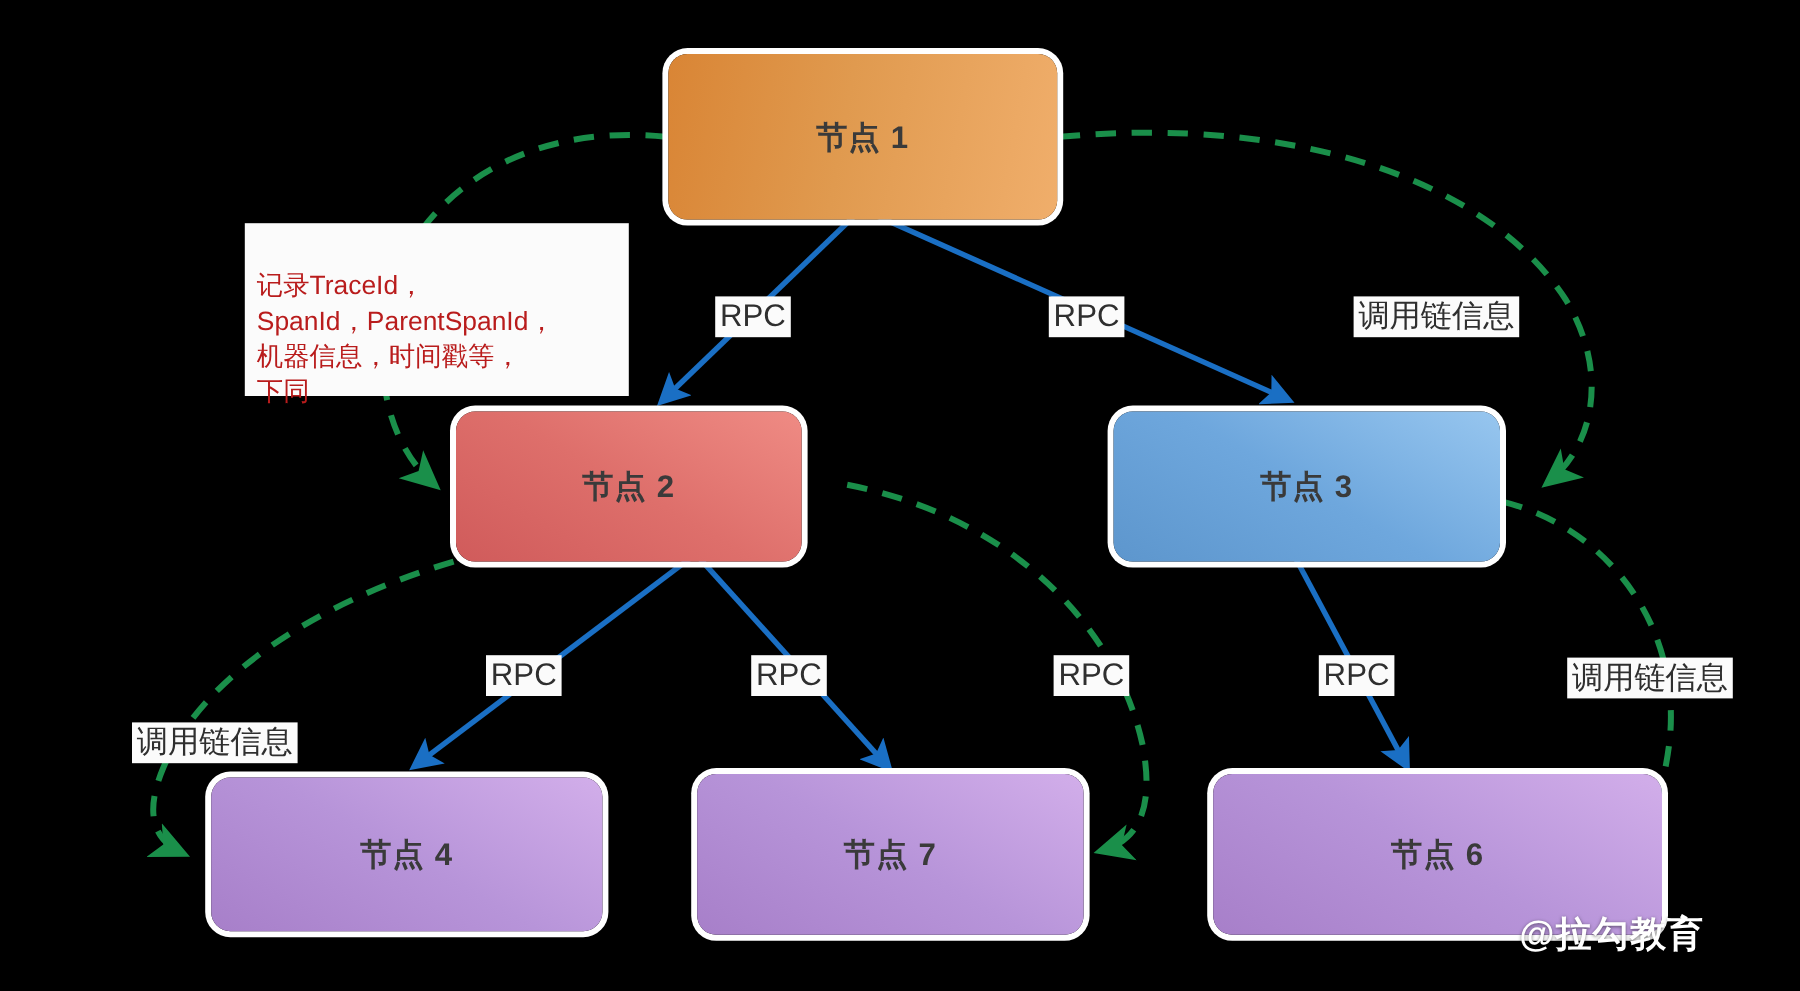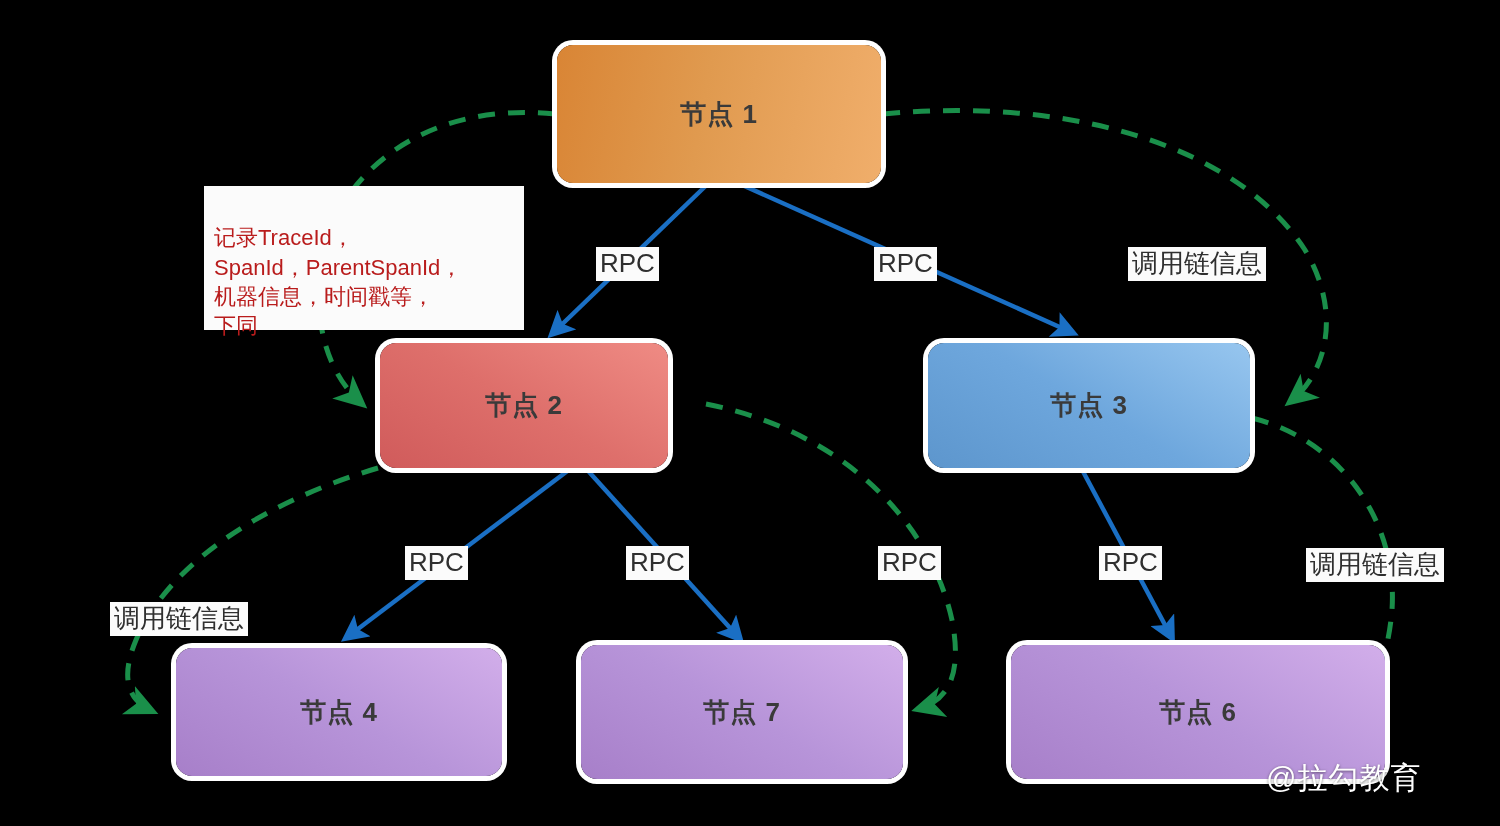--- a/index.html
+++ b/index.html
@@ -57,21 +57,21 @@
     line-height: 1.33;
     text-align: left;
     padding: 8px 10px;
     box-sizing: border-box;
     white-space: pre-line;
   }
   .watermark {
     position: absolute;
     color: #ffffff;
     font-size: 30px;
-    font-weight: normal;
+    font-weight: bold;
     letter-spacing: 1px;
     text-shadow: 0 1px 3px rgba(0,0,0,0.55);
     white-space: nowrap;
   }
 </style>
 </head>
 <body>
 
 <div id="canvas">
 

